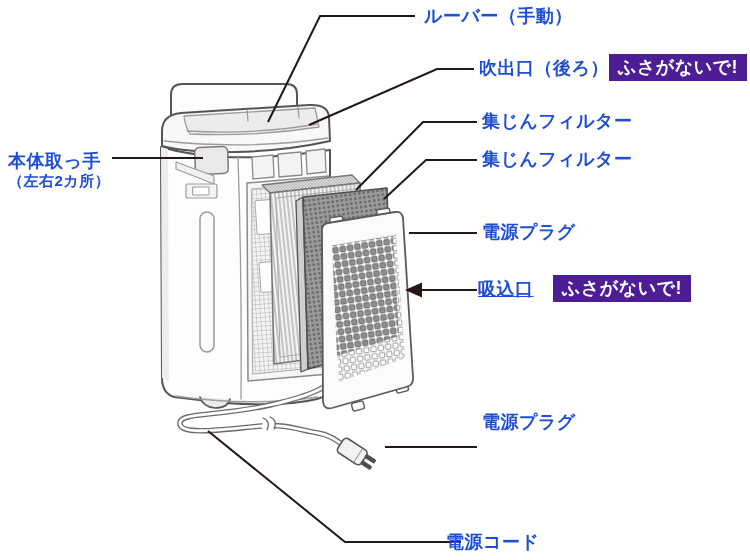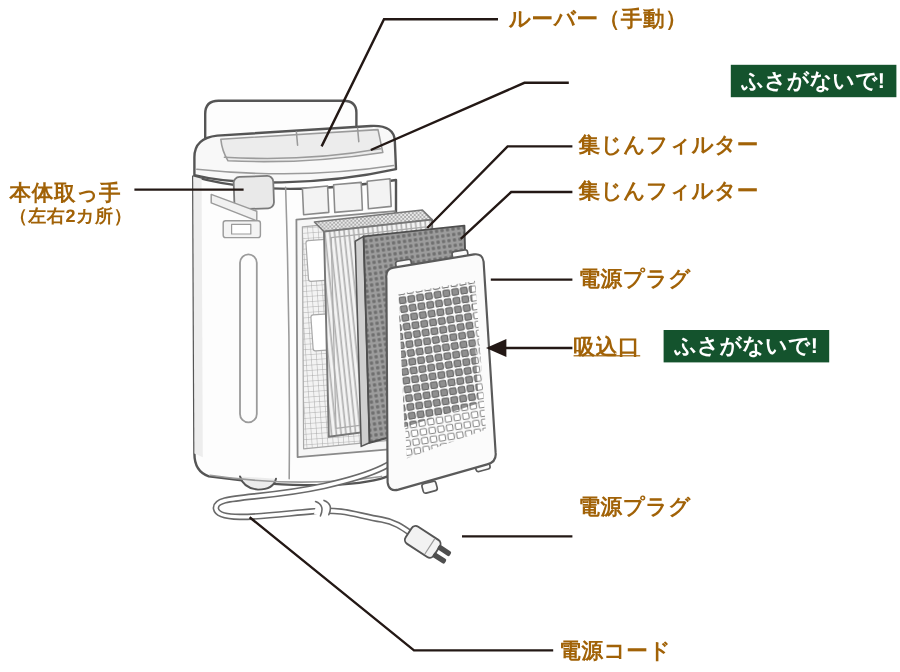--- a/index.html
+++ b/index.html
@@ -2,26 +2,26 @@
 <html><head>
 <meta charset="utf-8">
 <style>
   html,body{margin:0;padding:0;background:#fff;}
   .canvas{
     position:relative;width:750px;height:560px;background:#ffffff;overflow:hidden;
     font-family:"Liberation Sans","DejaVu Sans",sans-serif;
   }
   .art{position:absolute;inset:0;}
   .lbl{
-    position:absolute;color:#a16207;font-size:18px;font-weight:600;
+    position:absolute;color:#1d4ed8;font-size:18px;font-weight:600;
     letter-spacing:.5px;white-space:nowrap;line-height:1.15;
   }
   .lbl-sub{font-size:15px;font-weight:700;letter-spacing:.5px;}
   .badge{
-    position:absolute;background:#14532d;color:#ffffff;font-size:18px;font-weight:700;
+    position:absolute;background:#4c1d95;color:#ffffff;font-size:18px;font-weight:700;
     letter-spacing:.5px;padding:4px 9px 5px;white-space:nowrap;line-height:1;
   }
 </style>
 </head>
 <body>
 
 <div class="canvas">
 
   <svg class="art" viewBox="0 0 750 560" aria-hidden="true">
     <defs>
@@ -140,25 +140,26 @@
     </g>
     <polygon points="405,290 422,282.5 422,297.5" fill="#231815"></polygon>
   </svg>
 
   <div class="lbl" style="left:8px;top:151px;">
     <div>本体取っ手</div>
     <div class="lbl-sub">（左右2カ所）</div>
   </div>
 
   <div class="lbl" style="left:424px;top:6px;">ルーバー（手動）</div>
+  <div class="lbl" style="left:479px;top:58px;">吹出口（後ろ）</div>
   <div class="badge" style="left:609px;top:54px;">ふさがないで!</div>
 
   <div class="lbl" style="left:482px;top:111px;">集じんフィルター</div>
   <div class="lbl" style="left:482px;top:149px;">集じんフィルター</div>
   <div class="lbl" style="left:482px;top:222px;">電源プラグ</div>
 
   <div class="lbl" style="left:478px;top:279px;text-decoration:underline;">吸込口</div>
   <div class="badge" style="left:553px;top:275px;">ふさがないで!</div>
 
   <div class="lbl" style="left:482px;top:412px;">電源プラグ</div>
-  <div class="lbl" style="left:466px;top:532px;">電源コード</div>
+  <div class="lbl" style="left:446px;top:532px;">電源コード</div>
 
 </div>
 
 </body></html>

